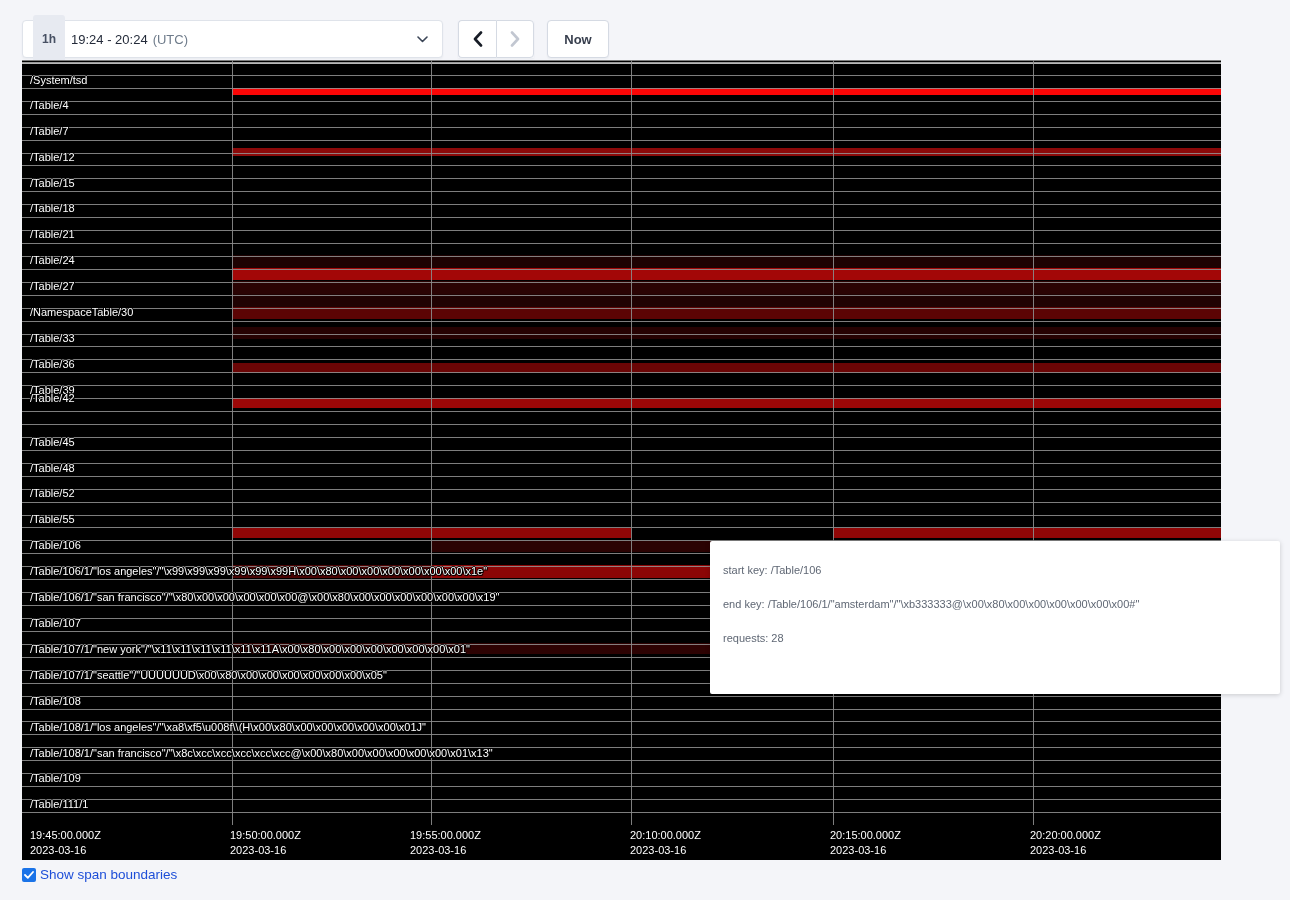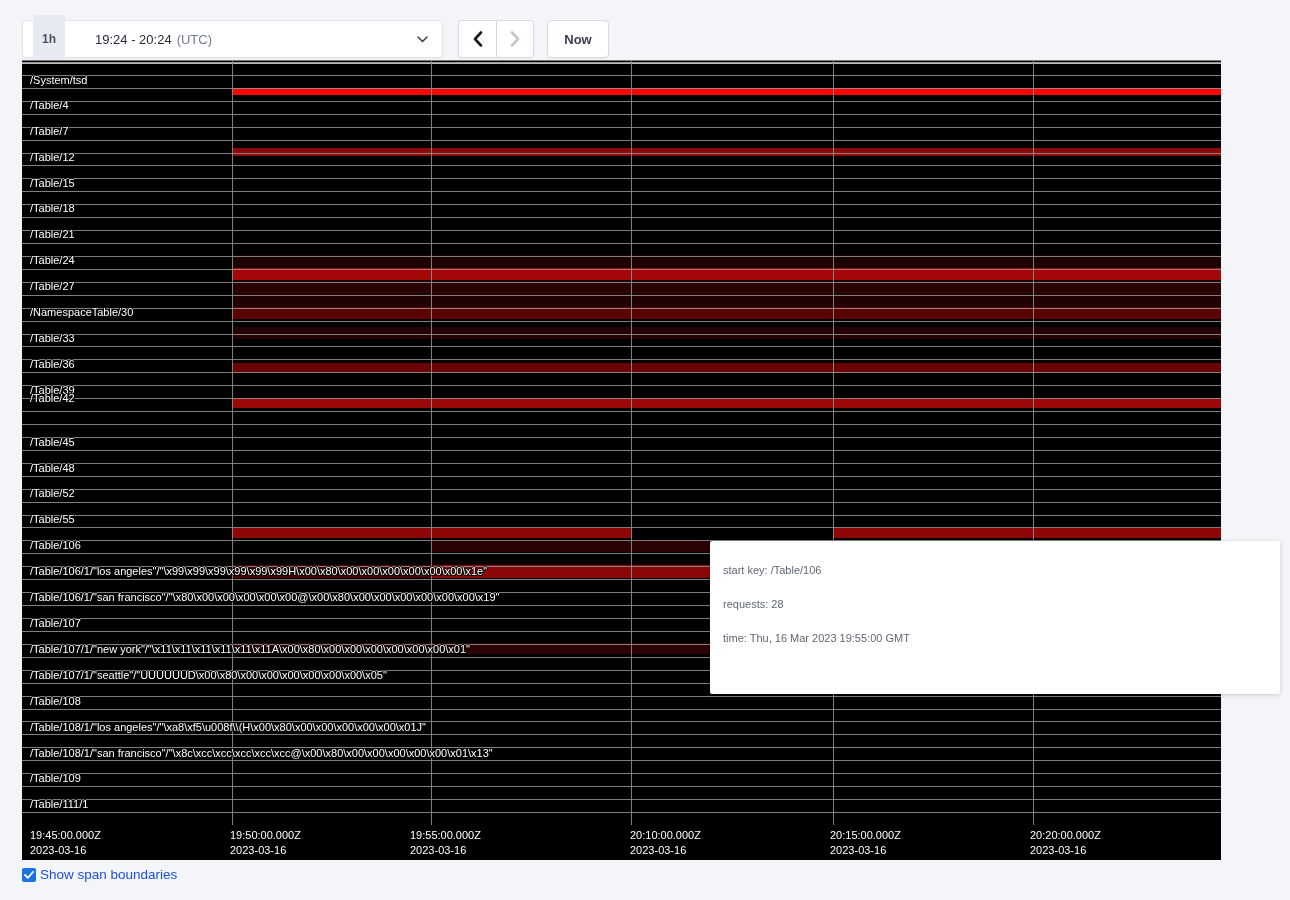--- a/index.html
+++ b/index.html
@@ -5,21 +5,21 @@
   * { box-sizing: border-box; margin: 0; padding: 0; }
   html,body { width:1290px; height:900px; }
   body { font-family: "Liberation Sans", sans-serif; background:#f4f5f9; position:relative; overflow:hidden; }
   .page { position:absolute; inset:0; }
 
   
   .toolbar { position:absolute; left:22px; top:20px; height:38px; display:flex; align-items:stretch; }
   .range-select { width:421px; background:#fff; border:1px solid #dfe3ea; border-radius:4px;
     display:flex; align-items:center; padding:0 14px 0 10px; cursor:pointer; box-shadow:0 1px 2px rgba(40,50,70,.05); }
   .range-badge { background:#e7eaf1; color:#475063; font-size:12px; font-weight:bold; border-radius:3px;
-    padding:17px 9px; margin-right:30px; }
+    padding:17px 9px; margin-right:6px; }
   .range-text { font-size:13px; font-weight:normal; color:#242b3a; margin-right:5px; }
   .range-tz { font-size:13px; color:#6e7b8a; }
   .range-caret { margin-left:auto; color:#3c4657; display:flex; }
   .nav-group { display:flex; margin-left:15px; box-shadow:0 1px 2px rgba(40,50,70,.05); }
   .nav-btn { width:38px; background:#fff; border:1px solid #d5dae3; display:flex; align-items:center;
     justify-content:center; cursor:pointer; }
   .nav-btn.prev { border-radius:4px 0 0 4px; border-right-width:0; color:#171c26; }
   .nav-btn.next { border-radius:0 4px 4px 0; color:#c2c7d1; cursor:default; }
   .now-btn { margin-left:13px; width:62px; background:#fff; border:1px solid #d5dae3; border-radius:4px;
     font-size:13px; font-weight:600; color:#39404f; font-family:"Liberation Sans",sans-serif; cursor:pointer;
@@ -175,22 +175,22 @@
         <div class="axis-tick" style="left: 1008px;">
           <div>20:20:00.000Z</div>
           <div>2023-03-16</div>
         </div>
       </div>
   </div>
 
   <div class="tooltip">
 
   <div class="tooltip-line">start key: /Table/106</div>
+      <div class="tooltip-line">end key: /Table/106/1/"amsterdam"/"\xb333333@\x00\x80\x00\x00\x00\x00\x00\x00#"</div>
       <div class="tooltip-line">requests: 28</div>
-      <div class="tooltip-line">time: Thu, 16 Mar 2023 19:55:00 GMT</div>
     </div>
 
   <div class="footer">
     <span class="checkbox" style="background: rgb(26, 115, 232);">
       <svg width="10" height="8" viewBox="0 0 10 8">
           <polyline points="1,4 3.8,6.8 9,1" fill="none" stroke="#fff" stroke-width="1.8" stroke-linecap="round" stroke-linejoin="round"></polyline>
         </svg>
     </span>
     <span class="checkbox-label">Show span boundaries</span>
   </div>

